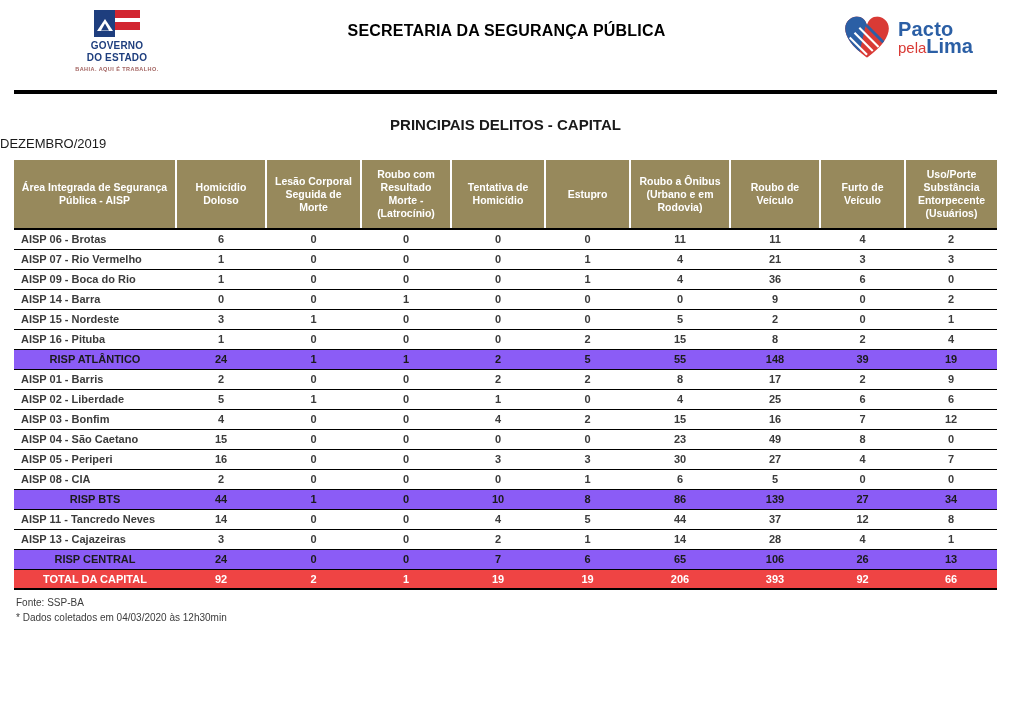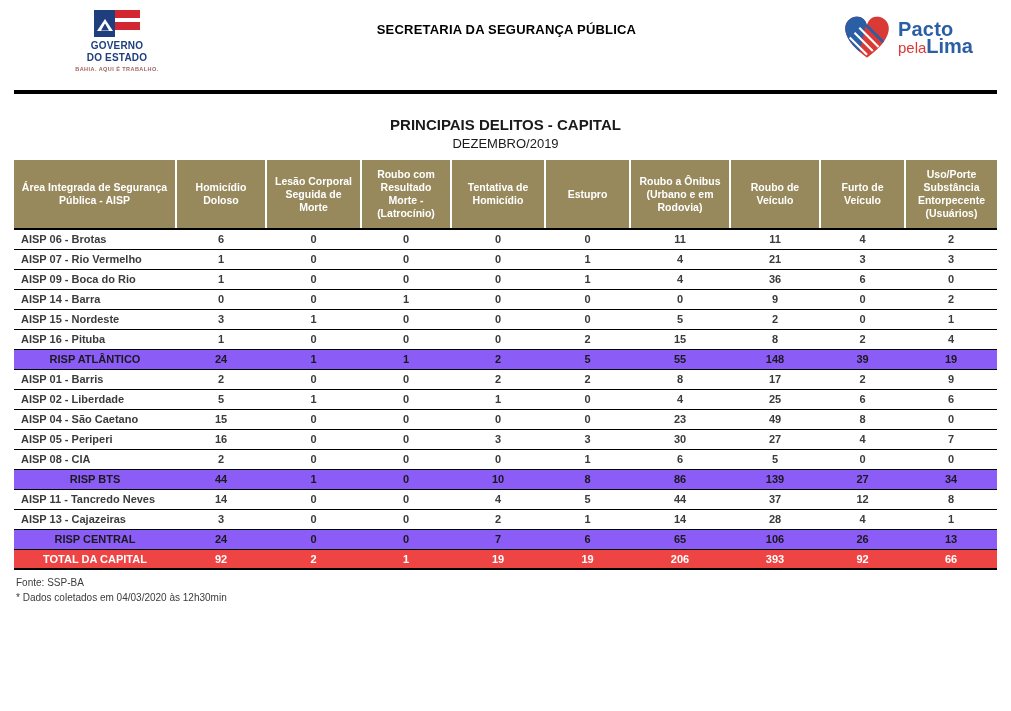--- a/index.html
+++ b/index.html
@@ -25,34 +25,34 @@
     position:absolute; left:50%; top:64%; transform:translate(-50%,-50%);
     width:0; height:0; border-left:4.5px solid transparent; border-right:4.5px solid transparent;
     border-bottom:7px solid #1e3e7e;
   }
   .flag-right { flex:1; display:flex; flex-direction:column; background:#fff; }
   .stripe-red { height:8px; background:#d22630; }
   .stripe-white-sm { height:4px; background:#fff; }
   .gov-name { font-weight:bold; color:#1e3e7e; font-size:10px; line-height:12px; margin-top:3px; letter-spacing:.2px; }
   .gov-tagline { font-size:5.5px; color:#a2625f; margin-top:2px; letter-spacing:.45px; font-weight:bold; }
 
-  .main-title { flex:1; text-align:center; font-size:13px; font-weight:bold; color:#000; padding-top:14px; letter-spacing:.2px; }
+  .main-title { flex:1; text-align:center; font-size:16px; font-weight:bold; color:#000; padding-top:14px; letter-spacing:.2px; }
 
   .pacto-logo { display:flex; align-items:center; gap:5px; margin-right:20px; padding-top:6px; }
   .pacto-text { line-height:17px; }
   .pacto-line1 { font-size:20px; font-weight:bold; color:#2b5fa5; letter-spacing:.2px; }
   .pacto-line2 { font-size:20px; font-weight:bold; color:#2b5fa5; }
   .pacto-pela { font-size:15px; font-weight:normal; color:#d93a35; }
 
   
   .divider { height:4px; background:#000; margin:18px 14px 0 14px; }
 
   
   .report-title { text-align:center; font-size:15px; font-weight:bold; color:#1a1a1a; margin-top:22px; }
-  .report-period { text-align:center; font-size:13px; color:#1a1a1a; margin-top:3px; }
+  .report-period { font-size:13px; color:#1a1a1a; margin-top:3px; }
 
   
   table.crime { border-collapse:collapse; table-layout:fixed; width:983px; margin:9px 14px 0 14px; }
   .crime th {
     background:#97895c; color:#fff; font-weight:bold; font-size:10.5px; line-height:13px;
     text-align:center; vertical-align:middle; height:69px; padding:3px 3px;
     border-left:2px solid #fff; border-bottom:2px solid #000;
   }
   .crime th:first-child { border-left:none; }
   .crime td {
@@ -260,20 +260,32 @@
           <td>1</td>
           <td>0</td>
           <td>1</td>
           <td>0</td>
           <td>4</td>
           <td>25</td>
           <td>6</td>
           <td>6</td>
         </tr>
         <tr class="data">
+          <td class="label">AISP 03 - Bonfim</td>
+          <td>4</td>
+          <td>0</td>
+          <td>0</td>
+          <td>4</td>
+          <td>2</td>
+          <td>15</td>
+          <td>16</td>
+          <td>7</td>
+          <td>12</td>
+        </tr>
+        <tr class="data">
           <td class="label">AISP 04 - São Caetano</td>
           <td>15</td>
           <td>0</td>
           <td>0</td>
           <td>0</td>
           <td>0</td>
           <td>23</td>
           <td>49</td>
           <td>8</td>
           <td>0</td>

